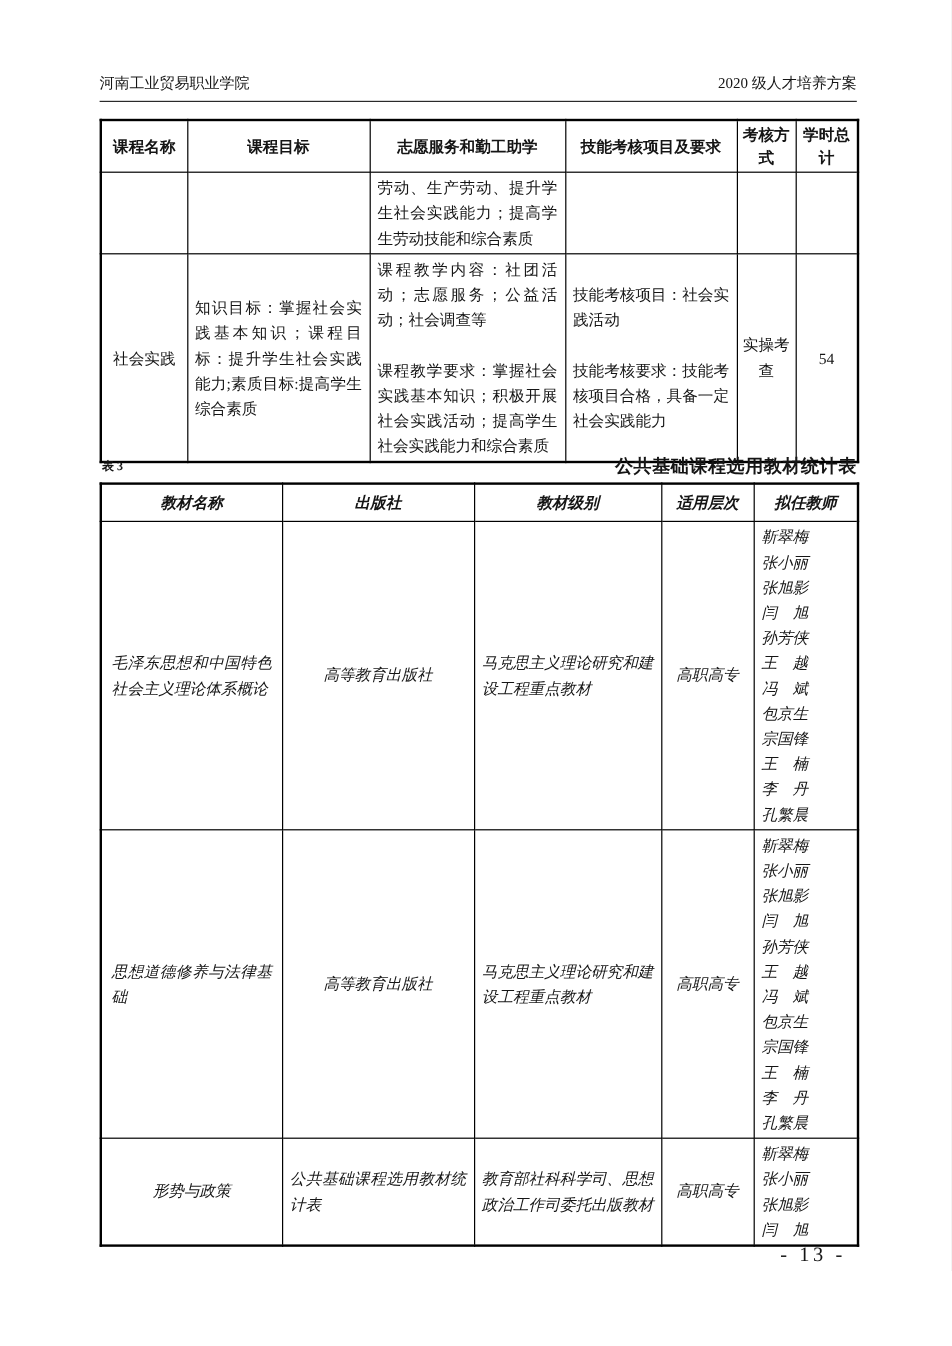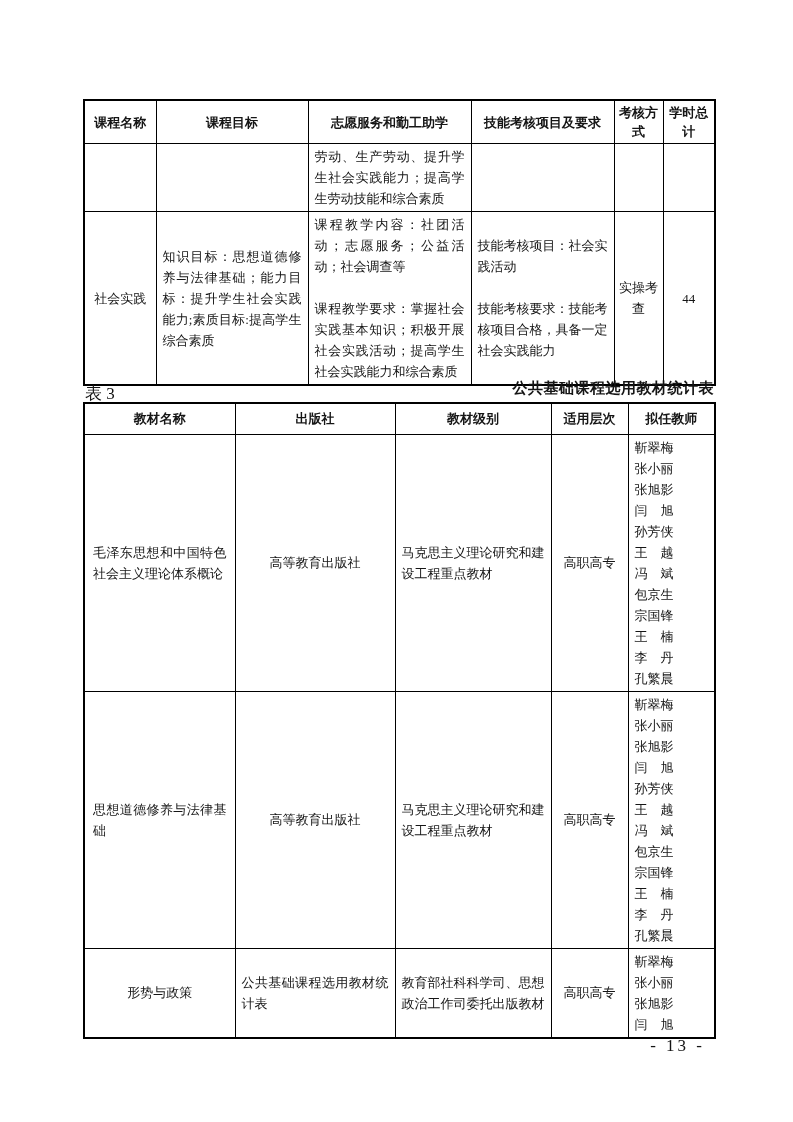--- a/index.html
+++ b/index.html
@@ -19,32 +19,36 @@
     border:1px solid #000; font-size:13px; line-height:21px;
     vertical-align:middle; padding:2px 6px; font-weight:normal;
     overflow:hidden;
   }
   .doc-table th { font-weight:bold; text-align:center; line-height:19px; padding:2px 2px; }
   .tc { text-align:center; }
   .tj { text-align:justify; text-align-last:left; }
   .pre { white-space:pre-line; }
   .names { white-space:pre-line; text-align:left; line-height:20.5px; padding:2px 2px; }
   #table1 { top:99px; width:631px; }
-  #table2 { top:402px; width:631px; }
+  #table2 { top:402px; width:631px;font-style:italic; }
   #table2 td { line-height:21px; }
   .caption-row { position:absolute; left:83px; top:379px; width:631px; height:22px; }
-  .caption-label { position:absolute; left:2px; top:3px; font-size:17px; }
+  .caption-label { position:absolute; left:2px; top:3px; font-size:10px;font-weight:bold; }
   .caption-title { display:block; text-align:right; font-size:15px; font-weight:bold; letter-spacing:0.5px; }
   .page-num { position:absolute; top:1036px; right:88px; font-size:17px; letter-spacing:3px; }
 </style>
 </head>
 <body>
 
 <div class="page">
 
+  <div class="doc-header">
+    <span>河南工业贸易职业学院</span>
+    <span>2020 级人才培养方案</span>
+  </div>
 
   <table id="table1" class="doc-table">
     <colgroup>
       <col style="width:72px">
         <col style="width:152px">
         <col style="width:163px">
       <col style="width:143px">
         <col style="width:49px">
         <col style="width:52px">
     </colgroup>
@@ -60,29 +64,29 @@
     <tr style="height:60px">
       <td class="tc"></td>
       <td class="tj"></td>
       <td class="tj pre">劳动、生产劳动、提升学生社会实践能力；提高学生劳动技能和综合素质</td>
       <td class="tj"></td>
       <td class="tc"></td>
       <td class="tc"></td>
     </tr>
     <tr style="height:169px">
       <td class="tc">社会实践</td>
-      <td class="tj">知识目标：思想道德修养与法律基础；能力目标：提升学生社会实践能力;素质目标:提高学生综合素质</td>
+      <td class="tj">知识目标：掌握社会实践基本知识；课程目标：提升学生社会实践能力;素质目标:提高学生综合素质</td>
       <td class="tj pre">课程教学内容：社团活动；志愿服务；公益活动；社会调查等
 
 课程教学要求：掌握社会实践基本知识；积极开展社会实践活动；提高学生社会实践能力和综合素质</td>
       <td class="tj pre">技能考核项目：社会实践活动
 
 技能考核要求：技能考核项目合格，具备一定社会实践能力</td>
       <td class="tc" style="padding:2px 2px">实操考查</td>
-      <td class="tc">44</td>
+      <td class="tc">54</td>
     </tr>
   </tbody>
     </table>
 
   <div class="caption-row">
     <span class="caption-label">表 3</span>
     <span class="caption-title">公共基础课程选用教材统计表</span>
   </div>
 
   <table id="table2" class="doc-table">

